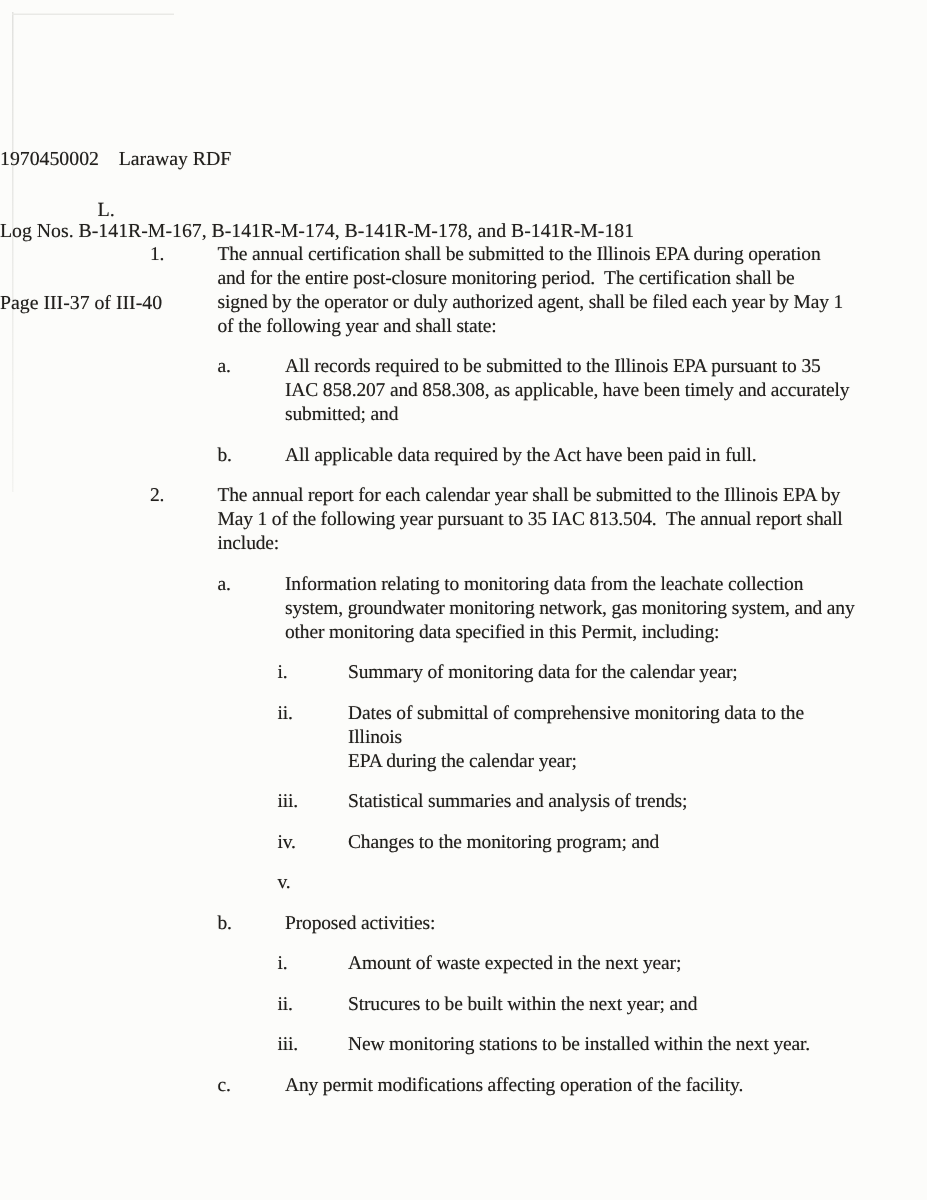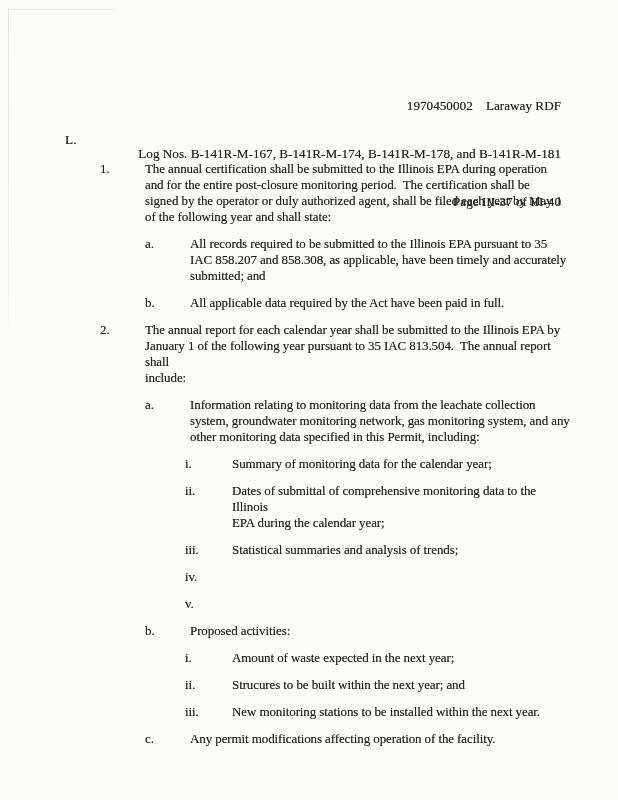--- a/index.html
+++ b/index.html
@@ -28,21 +28,21 @@
     position: absolute;
     left: 8px; top: 9px;
     width: 108px; height: 1px;
     background: #e9e9e6;
   }
   .header {
     position: absolute;
     top: 66px;
     left: 0;
     right: 57px;
-    text-align: right;
+    text-align: left;
     font-size: 13.2px;
     line-height: 16px;
     white-space: pre;
   }
   .header div { margin: 0; }
   .section-row {
     position: absolute;
     top: 131px;
     left: 65px;
     display: flex;
@@ -111,21 +111,21 @@
     </div>
 
     <div class="row lv2">
       <span class="num">b.</span>
       <span class="text">All applicable data required by the Act have been paid in full.</span>
     </div>
 
     <div class="row lv1">
       <span class="num">2.</span>
       <span class="text">The annual report for each calendar year shall be submitted to the Illinois EPA by
-January 1 of the following year pursuant to 35 IAC 813.504.  The annual report shall
+May 1 of the following year pursuant to 35 IAC 813.504.  The annual report shall
 include:</span>
     </div>
 
     <div class="row lv2">
       <span class="num">a.</span>
       <span class="text">Information relating to monitoring data from the leachate collection
 system, groundwater monitoring network, gas monitoring system, and any
 other monitoring data specified in this Permit, including:</span>
     </div>
 
@@ -140,20 +140,21 @@
 EPA during the calendar year;</span>
     </div>
 
     <div class="row lv3">
       <span class="num">iii.</span>
       <span class="text">Statistical summaries and analysis of trends;</span>
     </div>
 
     <div class="row lv3">
       <span class="num">iv.</span>
+      <span class="text">Changes to the monitoring program; and</span>
     </div>
 
     <div class="row lv3">
       <span class="num">v.</span>
     </div>
 
     <div class="row lv2">
       <span class="num">b.</span>
       <span class="text">Proposed activities:</span>
     </div>

